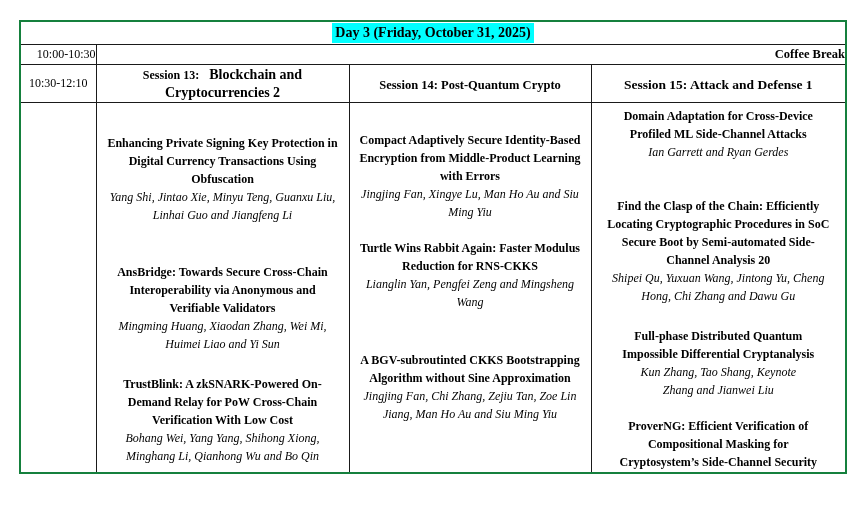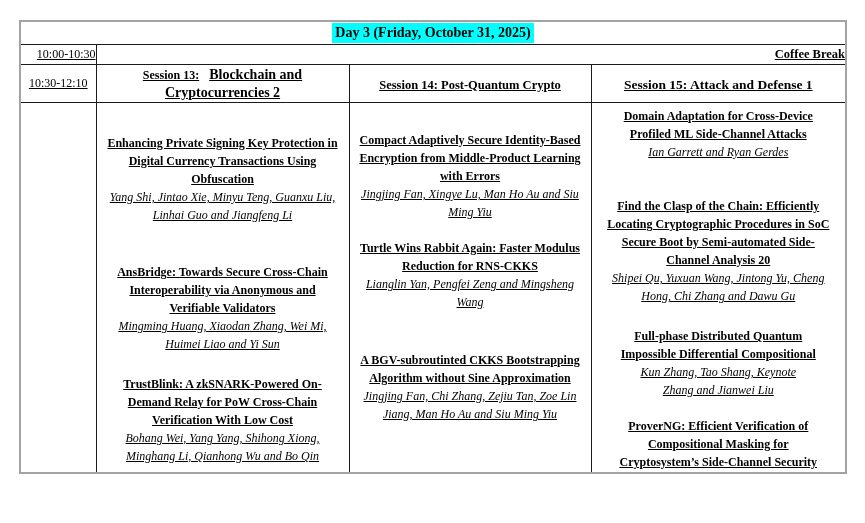--- a/index.html
+++ b/index.html
@@ -1,18 +1,18 @@
 <!DOCTYPE html>
 <html><head>
 <meta charset="utf-8">
 <style>
   html,body{margin:0;padding:0;background:#fff;}
   body{width:865px;height:523px;font-family:"Liberation Serif","DejaVu Serif",serif;color:#000;overflow:hidden;}
   .sheet{position:relative;width:865px;height:523px;background:#fff;}
-  table.sched{position:absolute;left:19px;top:20px;width:826px;border-collapse:collapse;table-layout:fixed;border:2px solid #a3a3a3;text-decoration:underline;}
+  table.sched{position:absolute;left:19px;top:20px;width:826px;border-collapse:collapse;table-layout:fixed;border:2px solid #15803d;}
   td{border:1px solid #1a1a1a;padding:0;text-align:center;vertical-align:middle;}
   .r-day td{height:22px;}
   .r-keynote td{height:38px;}
   .r-coffee td{height:19px;text-align:right;}
   .r-sess td{height:37px;}
   .r-papers td{height:369px;vertical-align:top;}
   .time{font-size:12px;}
   .day-hl{display:inline-block;font-weight:bold;font-size:14px;line-height:18px;padding:1px 3px;}
   .kt{font-weight:bold;font-size:12.5px;line-height:19px;}
   .ks{font-style:italic;font-size:12.5px;line-height:19px;}
@@ -130,21 +130,21 @@
           <div class="paper">
             <div class="title">Find the Clasp of the Chain: Efficiently
 Locating Cryptographic Procedures in SoC
 Secure Boot by Semi-automated Side-
 Channel Analysis 20</div>
             <div class="authors">Shipei Qu, Yuxuan Wang, Jintong Yu, Cheng
 Hong, Chi Zhang and Dawu Gu</div>
           </div>
           <div class="paper">
             <div class="title">Full-phase Distributed Quantum
-Impossible Differential Compositional</div>
+Impossible Differential Cryptanalysis</div>
             <div class="authors">Kun Zhang, Tao Shang, Keynote
 Zhang and Jianwei Liu</div>
           </div>
           <div class="paper">
             <div class="title">ProverNG: Efficient Verification of
 Compositional Masking for
 Cryptosystem’s Side-Channel Security</div>
           </div>
         </div>
       </td>

